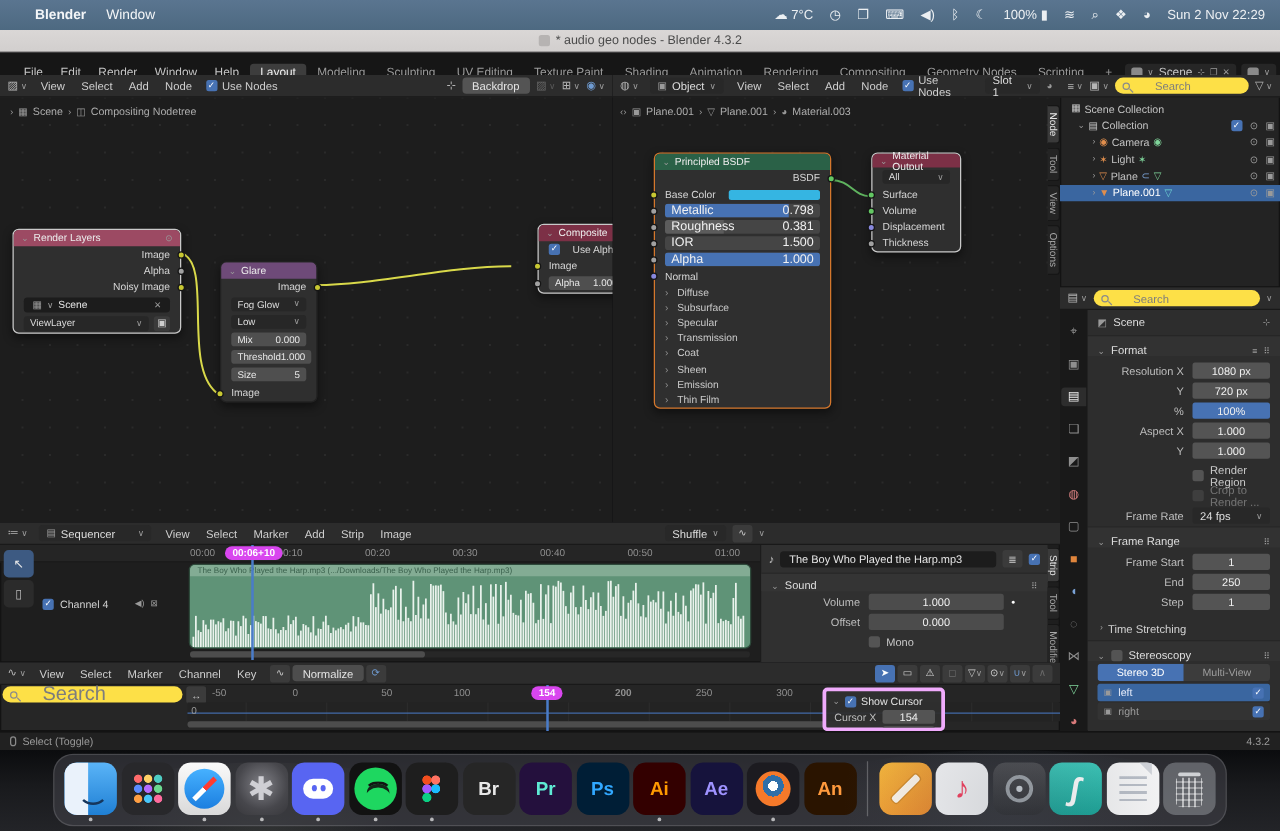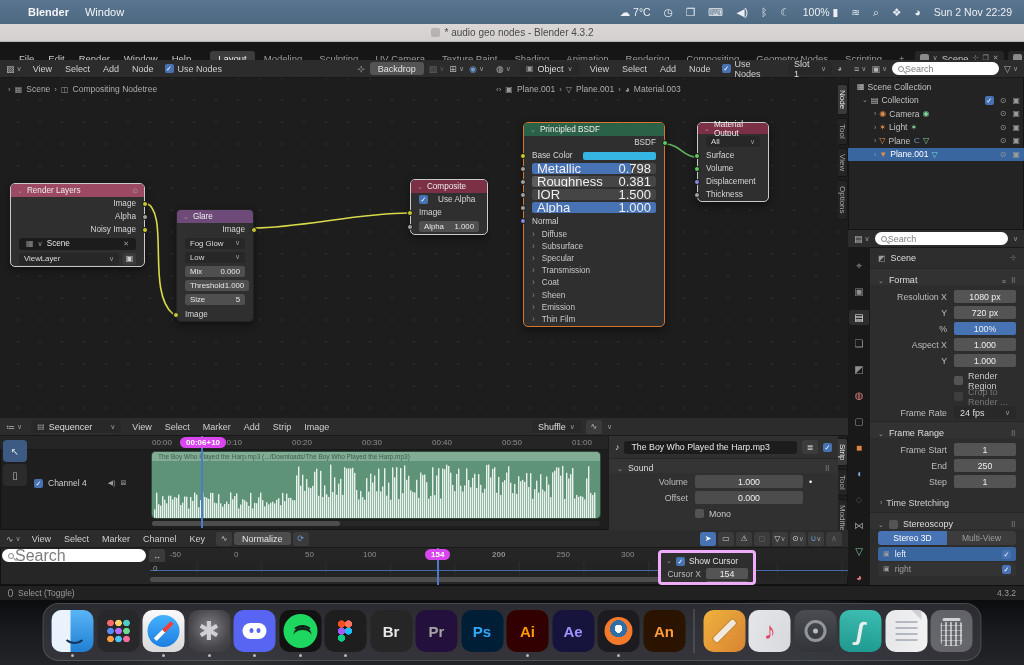--- a/index.html
+++ b/index.html
@@ -20,42 +20,42 @@
 .titlebar{position:absolute;left:0;top:24px;width:1024px;height:18px;background:linear-gradient(#dad7d6,#d2cfce);
   display:flex;align-items:center;justify-content:center;font-size:10px;color:#4a4a4a;border-bottom:1px solid #b9b6b5}
 .titlebar .doc-ic{width:9px;height:9px;border-radius:2px;background:#b6b3b2;margin-right:5px}
 
 
 .topbar{position:absolute;left:0;top:42px;width:1024px;height:15px;background:#161616;display:flex;
   align-items:center;font-size:9.5px;color:#c6c6c6;padding:16px 6px;gap:2px}
 .blender-logo{width:12px;height:12px;border-radius:50%;margin-right:4px;
   background:radial-gradient(circle at 50% 40%,#fff 0 2px,#3c6fa5 2px 4px,#f5792a 4px 7px)}
 .menu-item{padding:1px 7px;border-radius:3px}
-.ws-wrap{display:flex;margin-left:10px;gap:1px}
+.ws-wrap{display:flex;gap:1px}
 .ws-tab{padding:2px 8px;border-radius:3px;color:#9c9c9c;white-space:nowrap}
 .ws-tab.active{background:#3d3d3d;color:#f0f0f0}
 .topbar-right{margin-left:auto;display:flex;gap:4px;align-items:center}
 .id-widget{display:flex;align-items:center;gap:4px;background:#262626;border-radius:3px;padding:1px 5px;height:14px}
 .id-widget .sq{width:9px;height:9px;border-radius:2px;background:#8a8a8a}
 
 
 .region{position:absolute;overflow:hidden;box-shadow:inset 0 0 0 1px #131313}
 .ed-header{position:absolute;left:0;top:0;right:0;height:18px;background:#2c2c2c;border-bottom:1px solid #191919;
   display:flex;align-items:center;gap:9px;padding:0 6px;font-size:9px;color:#cfcfcf;z-index:6}
 .ed-header .menu-item{padding:1px 2px}
 .hdr-ic{color:#b5b5b5;font-size:9px;display:flex;align-items:center;gap:2px}
 .drop{background:#282828;border-radius:3px;height:13px;display:flex;align-items:center;gap:4px;padding:0 6px;color:#dedede}
 .drop .v, .v{font-size:7px;color:#9a9a9a}
 .btn-toggle{background:#545454;border-radius:3px;height:13px;display:flex;align-items:center;padding:0 8px;color:#e4e4e4}
 .cb{width:9px;height:9px;border-radius:2px;background:#4772b3;display:inline-flex;align-items:center;justify-content:center;
   color:#fff;font-size:7px;line-height:1;flex:0 0 auto}
 .cb.off{background:#545454}
 .mag{width:6px;height:6px;border:1.3px solid #8b8b8b;border-radius:50%;position:relative;display:inline-block;flex:0 0 auto}
 .mag::after{content:"";position:absolute;width:4px;height:1.3px;background:#8b8b8b;left:4px;top:5.5px;transform:rotate(45deg)}
-.search-box{background:#ffffff;border-radius:8px;height:13px;display:flex;align-items:center;gap:1px;padding:0 6px;color:#7d7d7d}
+.search-box{background:#fde047;border-radius:8px;height:13px;display:flex;align-items:center;gap:20px;padding:0 6px;color:#7d7d7d}
 .breadcrumb{position:absolute;font-size:8.5px;color:#adadad;display:flex;align-items:center;gap:4px;z-index:5}
 .bc-ic{color:#9a9a9a;font-size:8px}
 .vtabs{position:absolute;display:flex;flex-direction:column;gap:3px;z-index:7}
 .vtab{writing-mode:vertical-rl;font-size:8px;color:#a8a8a8;background:#242424;border:1px solid #161616;
   border-left:none;border-radius:0 3px 3px 0;padding:5px 0;text-align:center;width:10px}
 .vtab.active{background:#3a3a3a;color:#e8e8e8}
 
 
 .nodebg{position:absolute;inset:0;background-color:#1d1d1d;
   background-image:radial-gradient(circle,#2a2a2a 1px,transparent 1.2px);background-size:22px 22px;background-position:7px 7px}
@@ -66,21 +66,21 @@
 .node.sel-orange{border-color:#d4772c}
 .node-header{height:13px;border-radius:4px 4px 0 0;display:flex;align-items:center;gap:4px;padding:0 6px;color:#ececec}
 .nrow{height:13px;display:flex;align-items:center;padding:0 8px;gap:4px;position:relative}
 .nrow.right{justify-content:flex-end}
 .socket{position:absolute;width:6px;height:6px;border-radius:50%;border:1px solid #151515;z-index:6}
 .nfield{background:#4f4f4f;border-radius:2.5px;height:11px;flex:1;display:flex;align-items:center;
   justify-content:space-between;padding:0 5px;font-size:7.8px;color:#e8e8e8}
 .ndrop{background:#272727;border-radius:2.5px;height:11px;flex:1;display:flex;align-items:center;
   justify-content:space-between;padding:0 5px;font-size:7.8px;color:#dcdcdc}
 .slider{position:relative;background:#454545;border-radius:2.5px;height:11px;flex:1;overflow:hidden;
-  display:flex;align-items:center;justify-content:space-between;padding:0 5px;font-size:13px;color:#f0f0f0}
+  display:flex;align-items:center;justify-content:space-between;padding:0 5px;font-size:10px;color:#f0f0f0}
 .slider .fill{position:absolute;left:0;top:0;bottom:0;background:#5c5c5c}
 .slider.blue .fill{background:#4772b3}
 .slider span{position:relative;z-index:1}
 .sect{color:#c9c9c9}
 .sect .chev{color:#8e8e8e;margin-right:3px}
 .swatch{height:8px;border-radius:2px;flex:1;margin-left:6px}
 
 
 .ol-row{height:13.5px;display:flex;align-items:center;gap:3px;font-size:8.5px;color:#c2c2c2;padding-right:4px}
 .ol-row.selected{background:#3a66a0;color:#fff}
@@ -246,21 +246,21 @@
         <span class="menu-item">Edit</span>
         <span class="menu-item">Render</span>
         <span class="menu-item">Window</span>
         <span class="menu-item">Help</span>
       </span>
     <div class="ws-wrap">
 
     <span class="ws-tab active">Layout</span>
         <span class="ws-tab">Modeling</span>
         <span class="ws-tab">Sculpting</span>
-        <span class="ws-tab">UV Camera</span>
+        <span class="ws-tab">UV Editing</span>
         <span class="ws-tab">Texture Paint</span>
         <span class="ws-tab">Shading</span>
         <span class="ws-tab">Animation</span>
         <span class="ws-tab">Rendering</span>
         <span class="ws-tab">Compositing</span>
         <span class="ws-tab">Geometry Nodes</span>
         <span class="ws-tab">Scripting</span>
         <span class="ws-tab">+</span>
       </div>
     <div class="topbar-right">
@@ -400,21 +400,21 @@
               <span>5</span>
             </span>
           </div>
         </div>
       <div class="nrow" style="margin-top:2px">
         <span class="socket" style="left:-4px;top:3.5px;background:#c8c832"></span>
         <span>Image</span>
       </div>
     </div>
 
-    <div class="node sel-white" style="left:410px;top:119px;width:78px">
+    <div class="node sel-white" style="left:430px;top:119px;width:78px">
       <div class="node-header" style="background:#7c3046">
         <span class="v">⌄</span>
           <span>Composite</span>
       </div>
       <div class="nrow" style="gap:10px">
         <span class="cb">✓</span>
         <span>Use Alpha</span>
       </div>
       <div class="nrow">
         <span class="socket" style="left:-4px;top:3.5px;background:#c8c832"></span>
@@ -1278,21 +1278,21 @@
         </div>
 
         <div class="dock-item">
           <div class="dock-icon kind-adobe" style="background: rgb(38, 38, 38); color: rgb(232, 232, 232);">
             <span class="adobe-label">Br</span>
           </div>
 
         </div>
 
         <div class="dock-item">
-          <div class="dock-icon kind-adobe" style="background: rgb(36, 16, 61); color: #a3a3a3;">
+          <div class="dock-icon kind-adobe" style="background: rgb(36, 16, 61); color: #5eead4;">
             <span class="adobe-label">Pr</span>
           </div>
 
         </div>
 
         <div class="dock-item">
           <div class="dock-icon kind-adobe" style="background: rgb(0, 30, 54); color: rgb(49, 168, 255);">
             <span class="adobe-label">Ps</span>
           </div>
 

